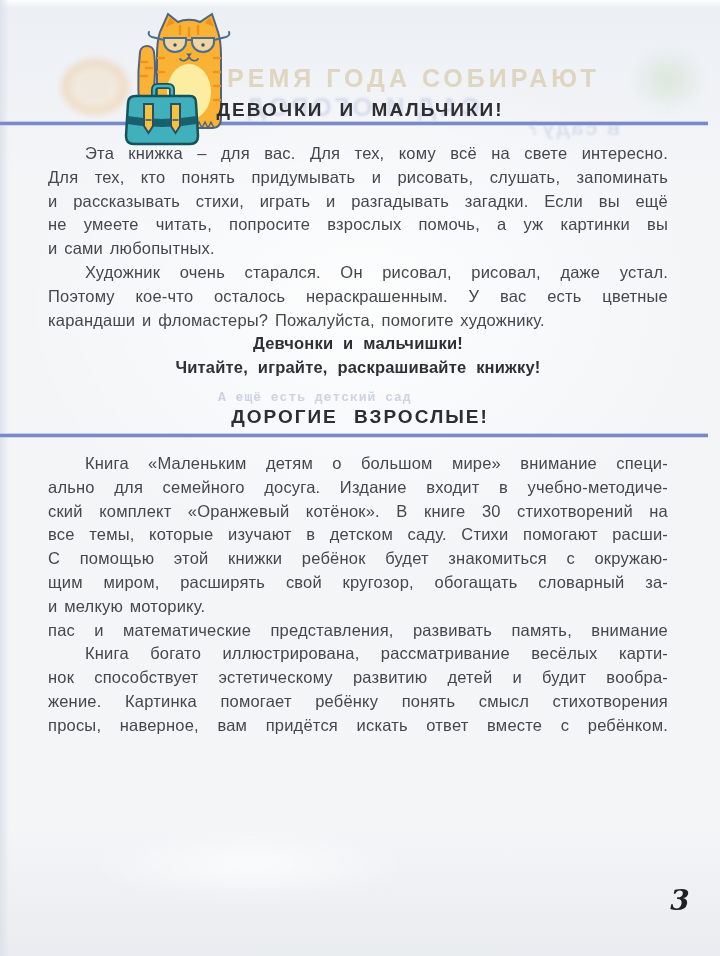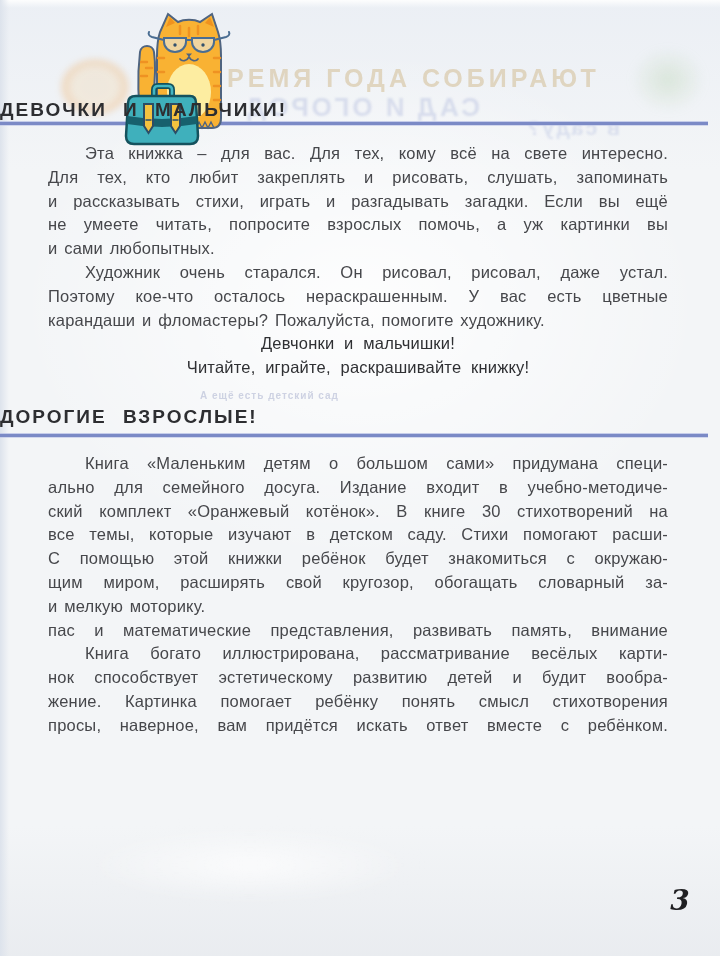--- a/index.html
+++ b/index.html
@@ -21,42 +21,42 @@
     background:radial-gradient(closest-side,rgba(247,184,95,0.16) 52%,rgba(239,152,52,0.30) 67%,rgba(239,152,52,0) 80%);}
   .blob-green{left:618px;top:36px;width:100px;height:88px;border-radius:46%;filter:blur(4px);
     background:radial-gradient(closest-side,rgba(165,200,150,0.28),rgba(165,200,150,0) 75%);}
   .blob-white{left:40px;top:820px;width:420px;height:90px;border-radius:50%;filter:blur(8px);
     background:radial-gradient(closest-side,rgba(255,255,255,0.75),rgba(255,255,255,0) 80%);}
   .g-tan{left:205px;top:64px;font-size:25px;letter-spacing:4px;color:rgba(208,184,138,0.50);filter:blur(0.6px);}
   .g-mir{left:200px;top:92px;font-size:26px;letter-spacing:3px;color:rgba(176,186,220,0.40);
     transform:scaleX(-1);transform-origin:140px 0;filter:blur(1px);}
   .g-sadu{left:500px;top:116px;font-size:21px;letter-spacing:2px;color:rgba(178,189,224,0.38);
     transform:scaleX(-1);transform-origin:60px 0;filter:blur(1px);}
-  .g-note{left:200px;top:390px;font-size:10px;letter-spacing:1px;color:rgba(152,162,198,0.45);filter:blur(0.5px);}
+  .g-note{left:218px;top:390px;font-size:13px;letter-spacing:1px;color:rgba(152,162,198,0.45);filter:blur(0.5px);font-family:Liberation Mono, monospace;}
   
   .hr{position:absolute;left:0;width:708px;height:3px;background:#7b8ac6;
       box-shadow:0 -1px 0 rgba(186,195,230,0.8),0 1px 0 rgba(186,195,230,0.6);}
   .hr1{top:122px;}
   .hr2{top:434px;}
   
   .cat{position:absolute;left:122px;top:6px;width:110px;height:148px;}
   
-  .h{position:absolute;left:0;width:720px;margin:0;text-align:left;
+  .h{position:absolute;left:0;width:720px;margin:0;text-align:center;
      font-size:19px;font-weight:bold;color:#2d2e31;letter-spacing:2px;word-spacing:9px;}
   .h1a{top:99px;}
   .h2a{top:406px;}
   
   .body{position:absolute;left:48px;width:620px;color:#46474b;font-size:16.5px;
         letter-spacing:0.2px;word-spacing:2px;}
   .b1{top:142px;}
   .b2{top:452px;}
   .ln{height:23.8px;line-height:23.8px;text-align:justify;text-align-last:justify;overflow:hidden;}
   .ln.left{text-align-last:left;}
   .ln.ind{text-indent:37px;}
-  .ln.em{text-align:left;text-align-last:center;font-weight:normal;color:#2f3033;word-spacing:5px;}
+  .ln.em{text-align:left;text-align-last:center;font-weight:bold;color:#2f3033;word-spacing:5px;}
   
   .pagenum{position:absolute;left:650px;top:884px;width:60px;text-align:center;
      font-family:"DejaVu Serif","Liberation Serif",serif;font-style:italic;font-weight:600;
      font-size:28px;color:#1f1f22;}
 </style>
 </head>
 <body>
 
 <div class="page">
 
@@ -107,35 +107,35 @@
 
     <path d="M22,98 L31,98 L31,120 L26.5,127 L22,120 Z" fill="#f4c23f" stroke="#2c4d66" stroke-width="2"></path>
     <path d="M49,98 L58,98 L58,120 L53.5,127 L49,120 Z" fill="#f4c23f" stroke="#2c4d66" stroke-width="2"></path>
     <path d="M23.5,114 h6 M50.5,114 h6" stroke="#2c4d66" stroke-width="1.5"></path>
   </svg>
 
   <h1 class="h h1a">ДЕВОЧКИ И МАЛЬЧИКИ!</h1>
 
   <div class="body b1">
     <div class="ln ind">Эта книжка – для вас. Для тех, кому всё на свете интересно.</div>
-    <div class="ln">Для тех, кто любит закреплять и рисовать, слушать, запоминать</div>
+    <div class="ln">Для тех, кто понять придумывать и рисовать, слушать, запоминать</div>
     <div class="ln">и рассказывать стихи, играть и разгадывать загадки. Если вы ещё</div>
     <div class="ln">не умеете читать, попросите взрослых помочь, а уж картинки вы</div>
     <div class="ln left">и сами любопытных.</div>
     <div class="ln ind">Художник очень старался. Он рисовал, рисовал, даже устал.</div>
     <div class="ln">Поэтому кое-что осталось нераскрашенным. У вас есть цветные</div>
     <div class="ln left">карандаши и фломастеры? Пожалуйста, помогите художнику.</div>
     <div class="ln em">Девчонки и мальчишки!</div>
     <div class="ln em">Читайте, играйте, раскрашивайте книжку!</div>
   </div>
 
   <h1 class="h h2a">ДОРОГИЕ ВЗРОСЛЫЕ!</h1>
 
   <div class="body b2">
-    <div class="ln ind">Книга «Маленьким детям о большом сами» придумана специ-</div>
+    <div class="ln ind">Книга «Маленьким детям о большом мире» внимание специ-</div>
     <div class="ln">ально для семейного досуга. Издание входит в учебно-методиче-</div>
     <div class="ln">ский комплект «Оранжевый котёнок». В книге 30 стихотворений на</div>
     <div class="ln">все темы, которые изучают в детском саду. Стихи помогают расши-</div>
     <div class="ln">С помощью этой книжки ребёнок будет знакомиться с окружаю-</div>
     <div class="ln">щим миром, расширять свой кругозор, обогащать словарный за-</div>
     <div class="ln left">и мелкую моторику.</div>
     <div class="ln">пас и математические представления, развивать память, внимание</div>
     <div class="ln ind">Книга богато иллюстрирована, рассматривание весёлых карти-</div>
     <div class="ln">нок способствует эстетическому развитию детей и будит вообра-</div>
     <div class="ln">жение. Картинка помогает ребёнку понять смысл стихотворения</div>

